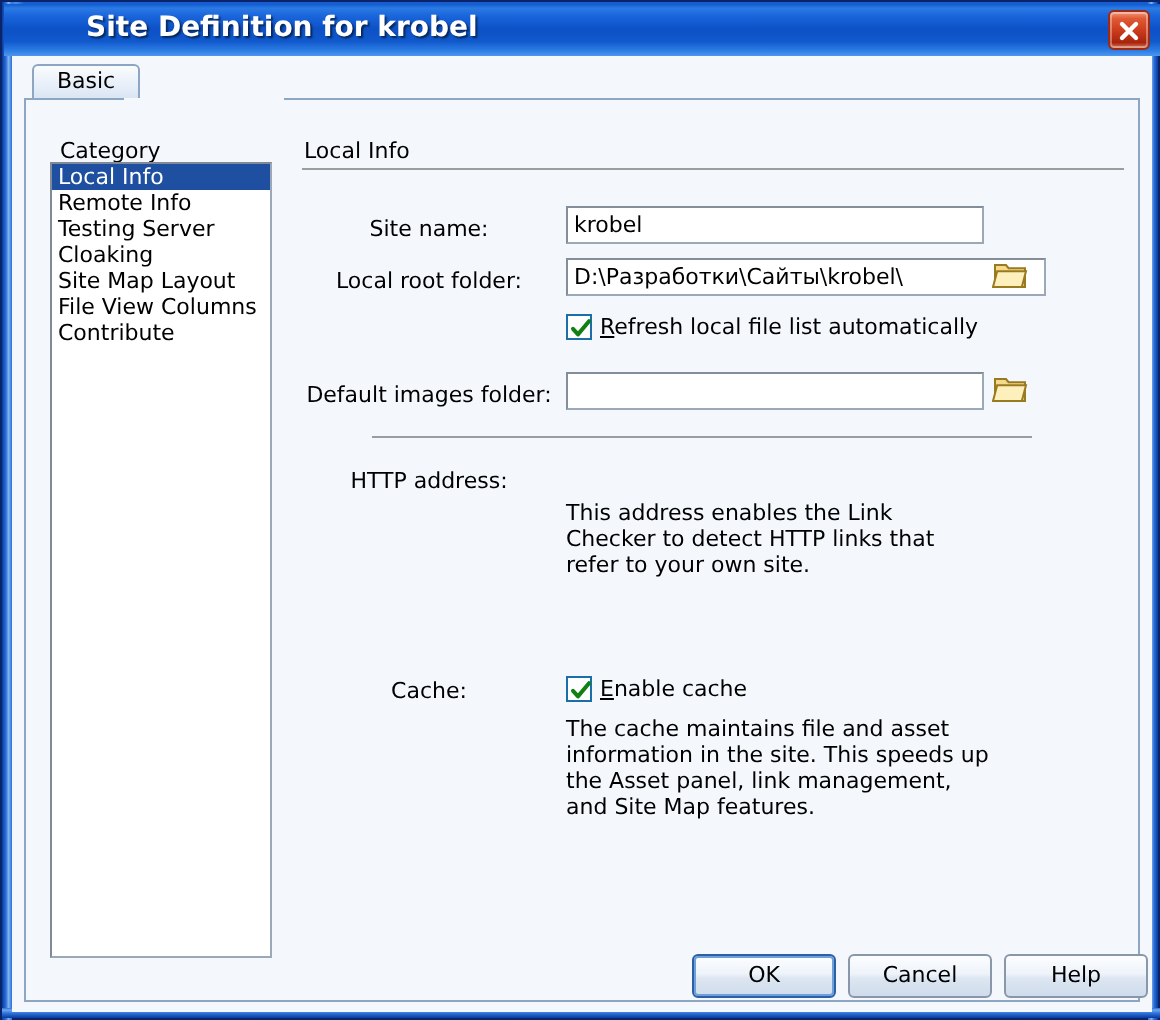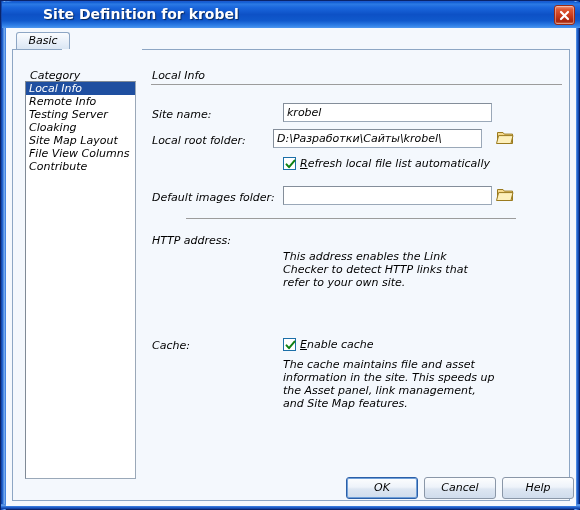--- a/index.html
+++ b/index.html
@@ -86,21 +86,20 @@
   #close-button svg { display: block; margin: 3px auto 0 auto; }
 
   
   #dialog-body {
     position: absolute;
     left: 5px;
     top: 27px;
     width: 570px;
     height: 478px;
     background: #F4F8FD;
-    font-style: italic;
   }
 
   
   #tabstrip {
     position: absolute;
     left: 0; top: 0;
     width: 570px;
     height: 22px;
   }
   .tab {
@@ -203,21 +202,21 @@
     left: 145px;
     top: 56px;
     width: 411px;
     height: 1px;
     background: #9C9C9C;
   }
   .form-label {
     position: absolute;
     font-size: 11px;
     color: #000;
-    text-align: left;
+    text-align: center;
     white-space: nowrap;
   }
   .text-input {
     position: absolute;
     box-sizing: border-box;
     background: #ffffff;
     border: 1px solid #9AA8B8;
     border-top-color: #848E9A;
     border-left-color: #848E9A;
     font-family: "DejaVu Sans", "Liberation Sans", sans-serif;
@@ -325,21 +324,21 @@
       <div class="cat-item">Contribute</div>
     </div>
 
     <div id="section-title">Local Info</div>
     <div id="section-rule"></div>
 
     <div class="form-label" style="left:146px; top:80px; width:125px;">Site name:</div>
     <div class="text-input" style="left:277px; top:75px; width:209px;">krobel</div>
 
     <div class="form-label" style="left:146px; top:106px; width:125px;">Local root folder:</div>
-    <div class="text-input" style="left:267px; top:101px; width:209px;">D:\Разработки\Сайты\krobel\</div>
+    <div class="text-input" style="left:277px; top:101px; width:240px;">D:\Разработки\Сайты\krobel\</div>
     <div class="folder-btn" style="left:490px; top:101px;">
       <svg width="19" height="17" viewBox="0 0 19 17">
         <path d="M1.5 3.5 h5.5 l1.3 1.6 h8.2 v9.4 h-15 z" fill="#F5D98C" stroke="#9A7A1E" stroke-width="1"></path>
         <path d="M2.6 6.6 h14.4 l-2.1 7.9 h-14.4 z" fill="#FDF0BC" stroke="#9A7A1E" stroke-width="1"></path>
       </svg>
     </div>
 
     <div class="checkbox-box" style="left:277px; top:129px;">
       <svg width="11" height="11" viewBox="0 0 11 11">
         <path d="M1.5 5.4 L4 8.2 L9.5 1.6" stroke="#108014" stroke-width="2" fill="none" stroke-linecap="round" stroke-linejoin="round"></path>

